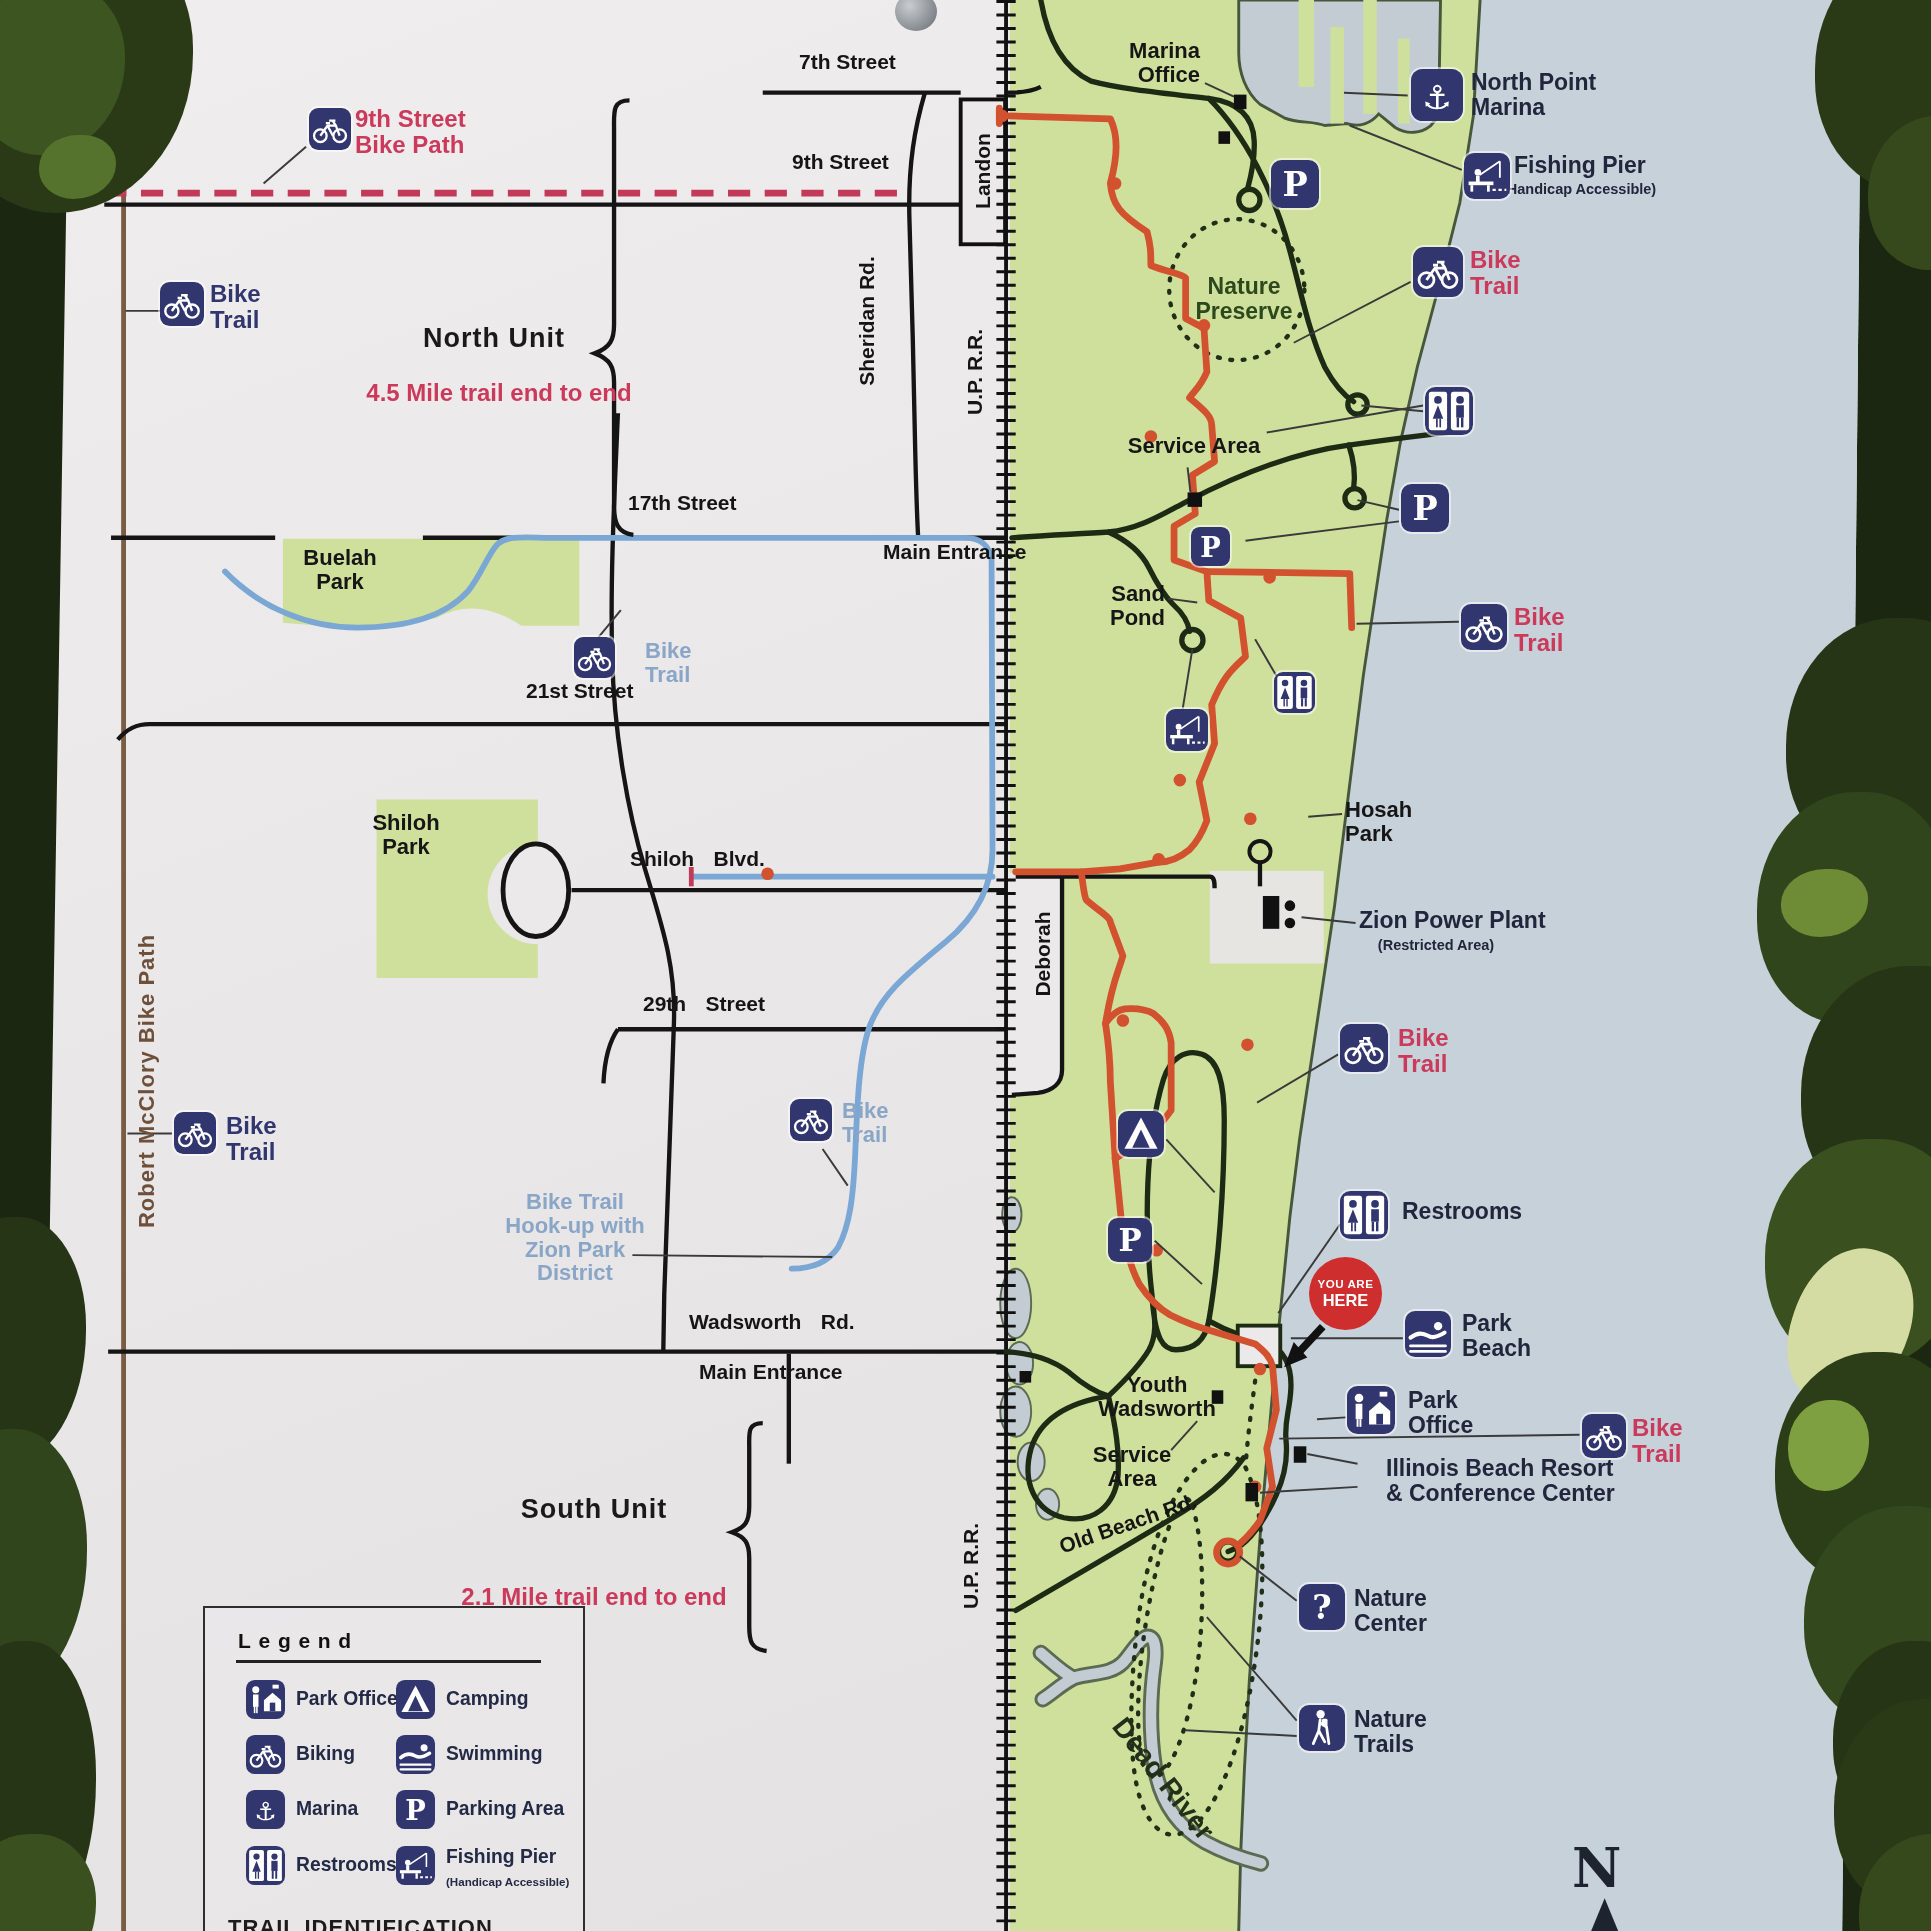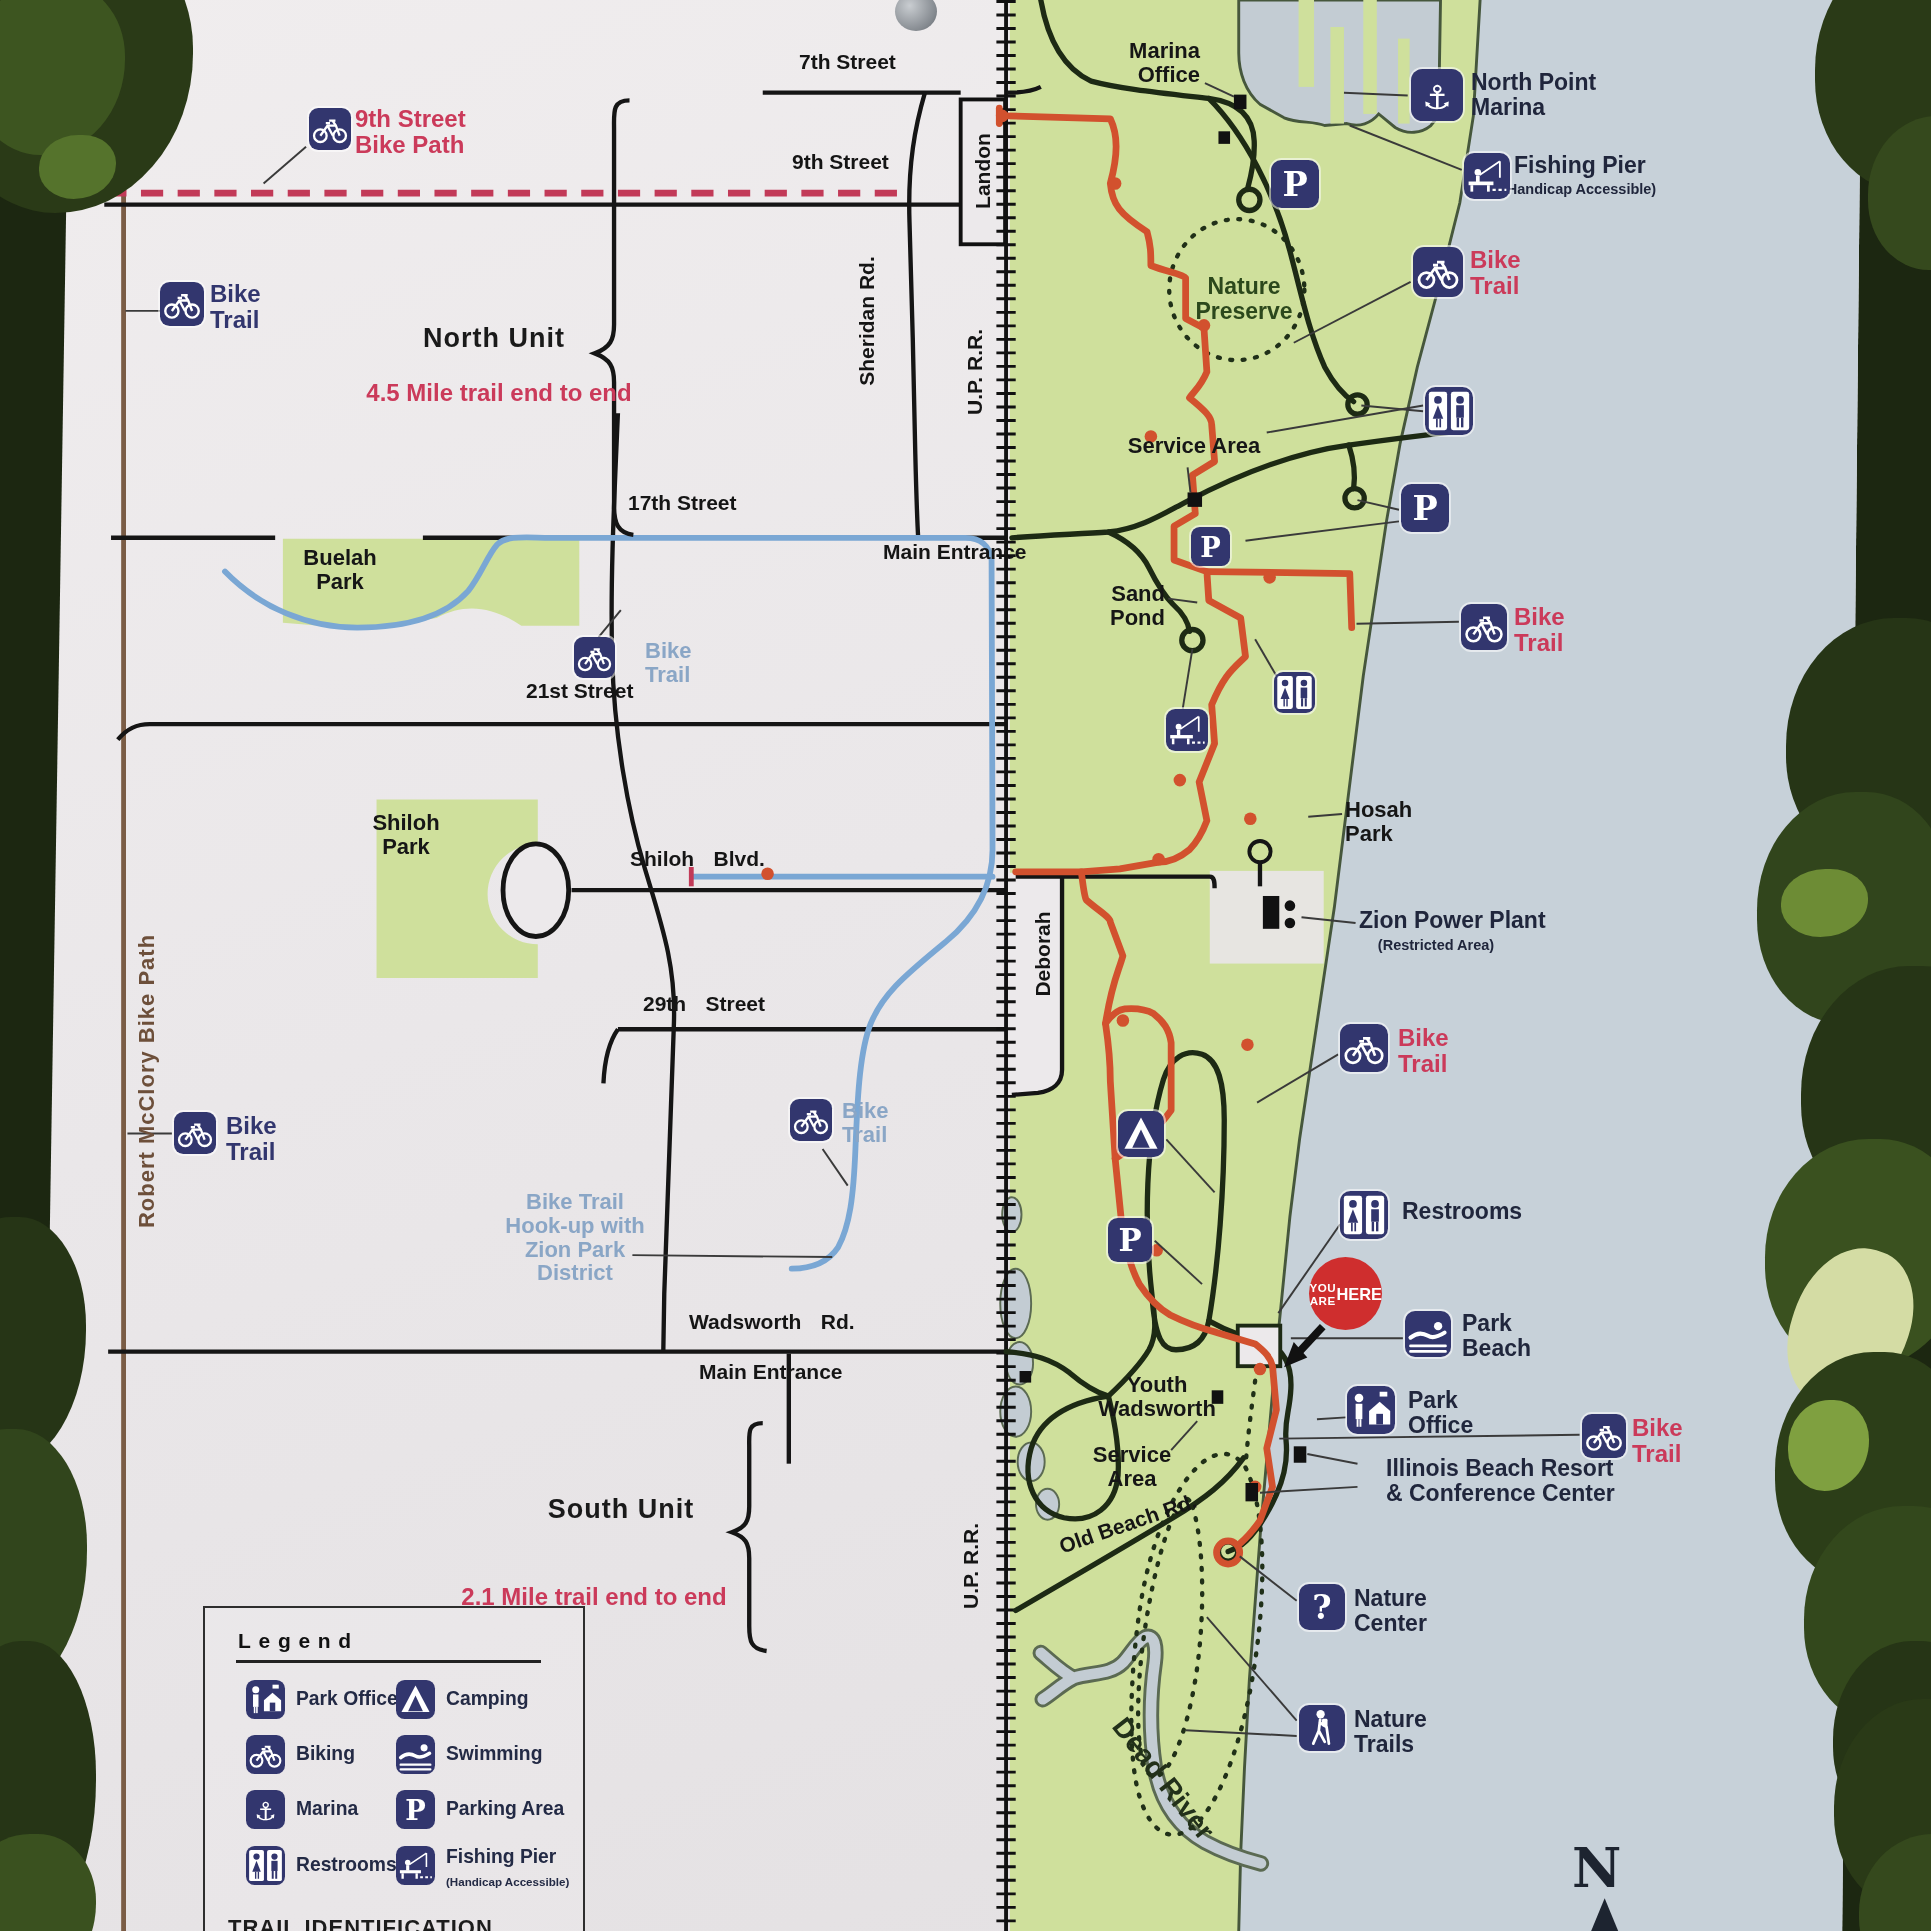--- a/index.html
+++ b/index.html
@@ -23,21 +23,21 @@
   .poi{font-weight:bold;font-size:23px;color:#20263c;}
   .poi-black{font-weight:bold;font-size:22px;color:#161616;}
   .poi-small{font-weight:bold;font-size:14.5px;color:#20263c;}
   .green-label{font-weight:bold;font-size:23px;color:#2c481c;}
   .mcclory{font-weight:bold;font-size:22px;color:#6d4f3a;letter-spacing:1px;}
   .river-label{font-weight:bold;font-size:28px;color:#22301a;}
   .icon-tile{position:absolute;background:var(--navy);border-radius:22%;
              box-shadow:0 0 0 1.9px rgba(255,255,255,.55);}
   .icon-tile svg{width:100%;height:100%;display:block;}
   #you-are-here{position:absolute;left:1309px;top:1257px;width:73px;height:73px;border-radius:50%;
-      background:#cf2e2e;color:#fff;display:flex;flex-direction:row;align-items:center;
+      background:#cf2e2e;color:#fff;display:flex;flex-direction:column;align-items:center;
       justify-content:center;text-align:center;font-weight:bold;}
   #you-are-here .l1{font-size:11.6px;letter-spacing:0.5px;}
   #you-are-here .l2{font-size:16.4px;margin-top:1px;}
   #legend-box{position:absolute;left:203px;top:1606px;width:378px;height:338px;
       border:2.9px solid #2e2e2e;background:rgba(255,255,255,0.12);}
   #legend-title{position:absolute;left:33px;top:21px;font-weight:bold;font-size:21px;
       letter-spacing:7.7px;color:#111;}
   #legend-rule{position:absolute;left:31px;top:52px;width:305px;height:2.9px;background:#222;}
   .lg-item{position:absolute;}
   .lg-icon{position:absolute;width:39px;height:39px;background:var(--navy);border-radius:22%;}
@@ -286,21 +286,21 @@
       </div>
       <div class="map-label mcclory" style="left: 147px; top: 1081px; transform: translate(-50%, -50%) rotate(-90deg);">
         <div class="ln" style="text-align: center;">Robert McClory Bike Path</div>
       </div>
       <div class="map-label unit" style="left: 494px; top: 324px; transform: translate(-50%, 0px);">
         <div class="ln" style="text-align: center;">North Unit</div>
       </div>
       <div class="map-label unit-sub" style="left: 499px; top: 380px; transform: translate(-50%, 0px);">
         <div class="ln" style="text-align: center;">4.5 Mile trail end to end</div>
       </div>
-      <div class="map-label unit" style="left: 594px; top: 1495px; transform: translate(-50%, 0px); margin-left: 27px;">
+      <div class="map-label unit" style="left: 594px; top: 1495px; transform: translate(-50%, 0px);">
         <div class="ln" style="text-align: center;">South Unit</div>
       </div>
       <div class="map-label unit-sub" style="left: 594px; top: 1584px; transform: translate(-50%, 0px);">
         <div class="ln" style="text-align: center;">2.1 Mile trail end to end</div>
       </div>
       <div class="map-label red-label" style="left: 355px; top: 106px;">
         <div class="ln">9th Street</div>
         <div class="ln">Bike Path</div>
       </div>
       <div class="map-label navy-label" style="left: 210px; top: 281px;">

